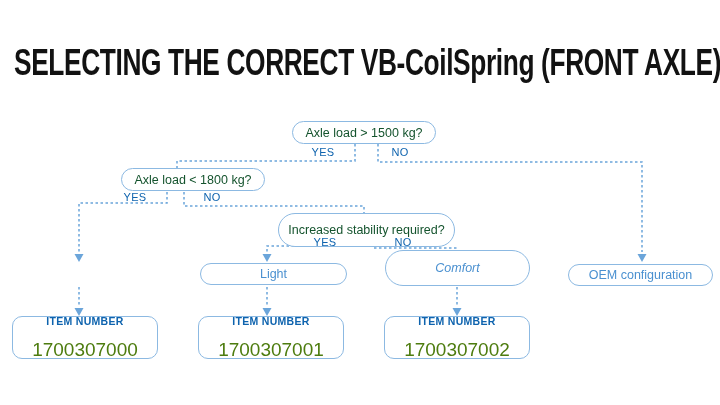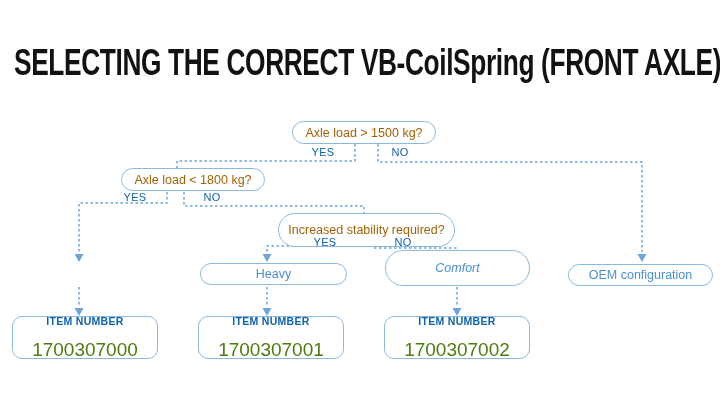--- a/index.html
+++ b/index.html
@@ -28,21 +28,21 @@
     position:absolute;left:0;top:0;width:720px;height:405px;
   }
   .pill{
     position:absolute;
     box-sizing:border-box;
     border:1.5px solid #8CB9E2;
     border-radius:999px;
     background:#ffffff;
     display:flex;align-items:center;justify-content:center;
     font-size:12.5px;
-    color:#a16207;
+    color:#14532d;
     white-space:nowrap;
   }
   .pill.result{color:#4A90D0;}
   .yn{
     position:absolute;
     width:44px;
     text-align:center;
     font-size:11px;
     font-weight:normal;
     color:#0E63AE;
@@ -118,21 +118,21 @@
   <div class="yn" style="left:113px;top:191px;">YES</div>
   <div class="yn" style="left:190px;top:191px;">NO</div>
 
   <div class="pill" style="left:278px;top:213px;width:177px;height:34px;">
     <span>Increased stability required?</span>
   </div>
   <div class="yn" style="left:303px;top:236px;">YES</div>
   <div class="yn" style="left:381px;top:236px;">NO</div>
 
   <div class="pill result" style="left:200px;top:263px;width:147px;height:22px;">
-    <span>Heavy</span>
+    <span>Light</span>
   </div>
   <div class="pill result" style="left:385px;top:250px;width:145px;height:36px;font-style:italic;">
     <span>Comfort</span>
   </div>
   <div class="pill result" style="left:568px;top:264px;width:145px;height:22px;">
     <span>OEM configuration</span>
   </div>
 
   <div class="item-box" style="left:12px;top:316px;">
     <div class="heading">ITEM NUMBER</div>

